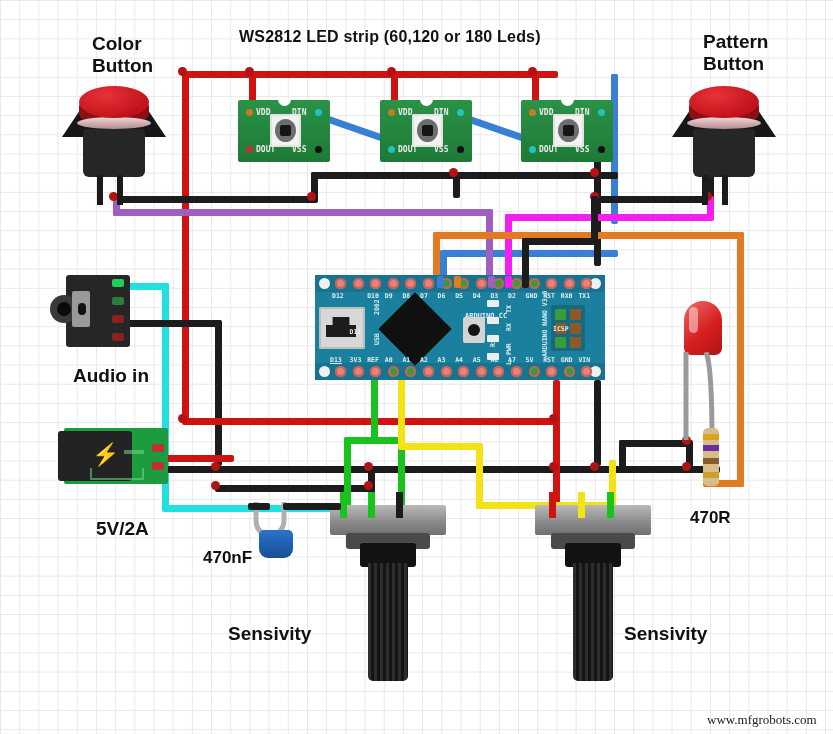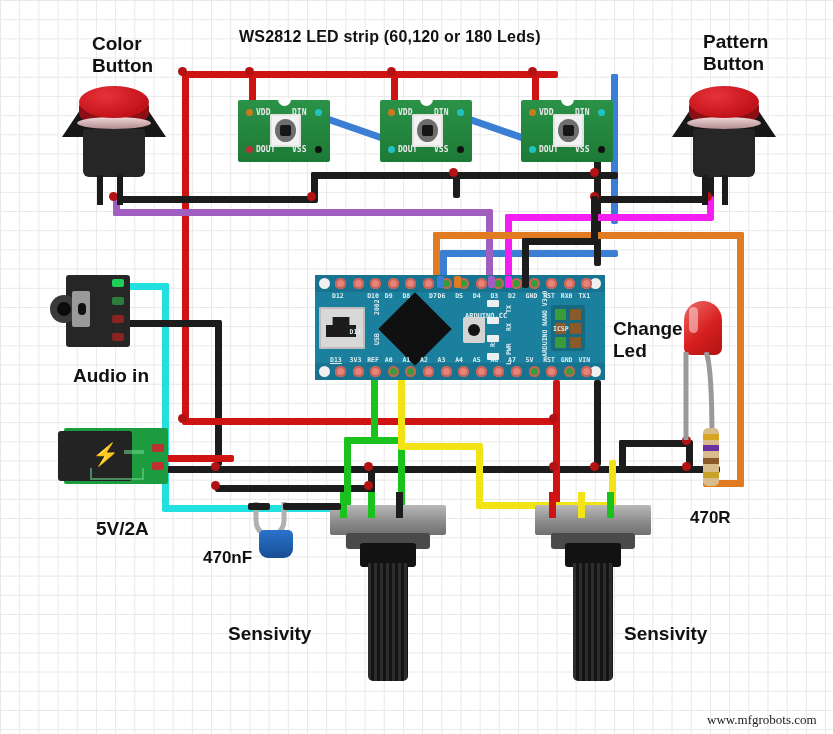--- a/index.html
+++ b/index.html
@@ -343,21 +343,21 @@
         <div class="plab" style="left: 17px; top: 17px;">D12</div>
         <div class="hole" style="left: 37.6px; top: 3px;"></div>
         <div class="plab" style="left: 34.6px; top: 17px; margin-top: 36px;">D11</div>
         <div class="hole" style="left: 55.2px; top: 3px;"></div>
         <div class="plab" style="left: 52.2px; top: 17px;">D10</div>
         <div class="hole" style="left: 72.8px; top: 3px;"></div>
         <div class="plab" style="left: 69.8px; top: 17px;">D9</div>
         <div class="hole" style="left: 90.4px; top: 3px;"></div>
         <div class="plab" style="left: 87.4px; top: 17px;">D8</div>
         <div class="hole" style="left: 108px; top: 3px;"></div>
-        <div class="plab" style="left: 114px; top: 17px;">D7</div>
+        <div class="plab" style="left: 105px; top: 17px;">D7</div>
         <div class="hole act" style="left: 125.6px; top: 3px;"></div>
         <div class="plab" style="left: 122.6px; top: 17px;">D6</div>
         <div class="hole act" style="left: 143.2px; top: 3px;"></div>
         <div class="plab" style="left: 140.2px; top: 17px;">D5</div>
         <div class="hole" style="left: 160.8px; top: 3px;"></div>
         <div class="plab" style="left: 157.8px; top: 17px;">D4</div>
         <div class="hole act" style="left: 178.4px; top: 3px;"></div>
         <div class="plab" style="left: 175.4px; top: 17px;">D3</div>
         <div class="hole act" style="left: 196px; top: 3px;"></div>
         <div class="plab" style="left: 193px; top: 17px;">D2</div>
@@ -439,22 +439,20 @@
     <svg width="50" height="50">
       <path d="M6 2 L6 20 Q6 30 14 34" stroke="#b0b0b0" stroke-width="5" fill="none"></path>
       <path d="M34 2 L34 20 Q34 30 26 34" stroke="#b0b0b0" stroke-width="5" fill="none"></path>
     </svg>
   </div>
   <div class="cap470" style="left:259px;top:530px;"></div>
   <div class="w wh blk" style="left:248px;top:503px;width:22px;"></div>
   <div class="w wh blk" style="left:283px;top:503px;width:58px;"></div>
   <div class="lbl med" style="left:203px;top:548px;">470nF</div>
 
-  <div class="lbl big" style="left:613px;top:318px;">Change
-Led</div>
   <div class="bulb" style="left:684px;top:301px;">
     <div class="gl"></div>
   </div>
   <div style="position:absolute;left:680px;top:352px;width:46px;height:90px;">
     <svg width="46" height="90">
       <path d="M6 0 L6 88" stroke="#9a9a9a" stroke-width="5" fill="none"></path>
       <path d="M26 0 Q32 14 32 88" stroke="#9a9a9a" stroke-width="5" fill="none"></path>
     </svg>
   </div>
   <div class="res" style="left:703px;top:428px;">

